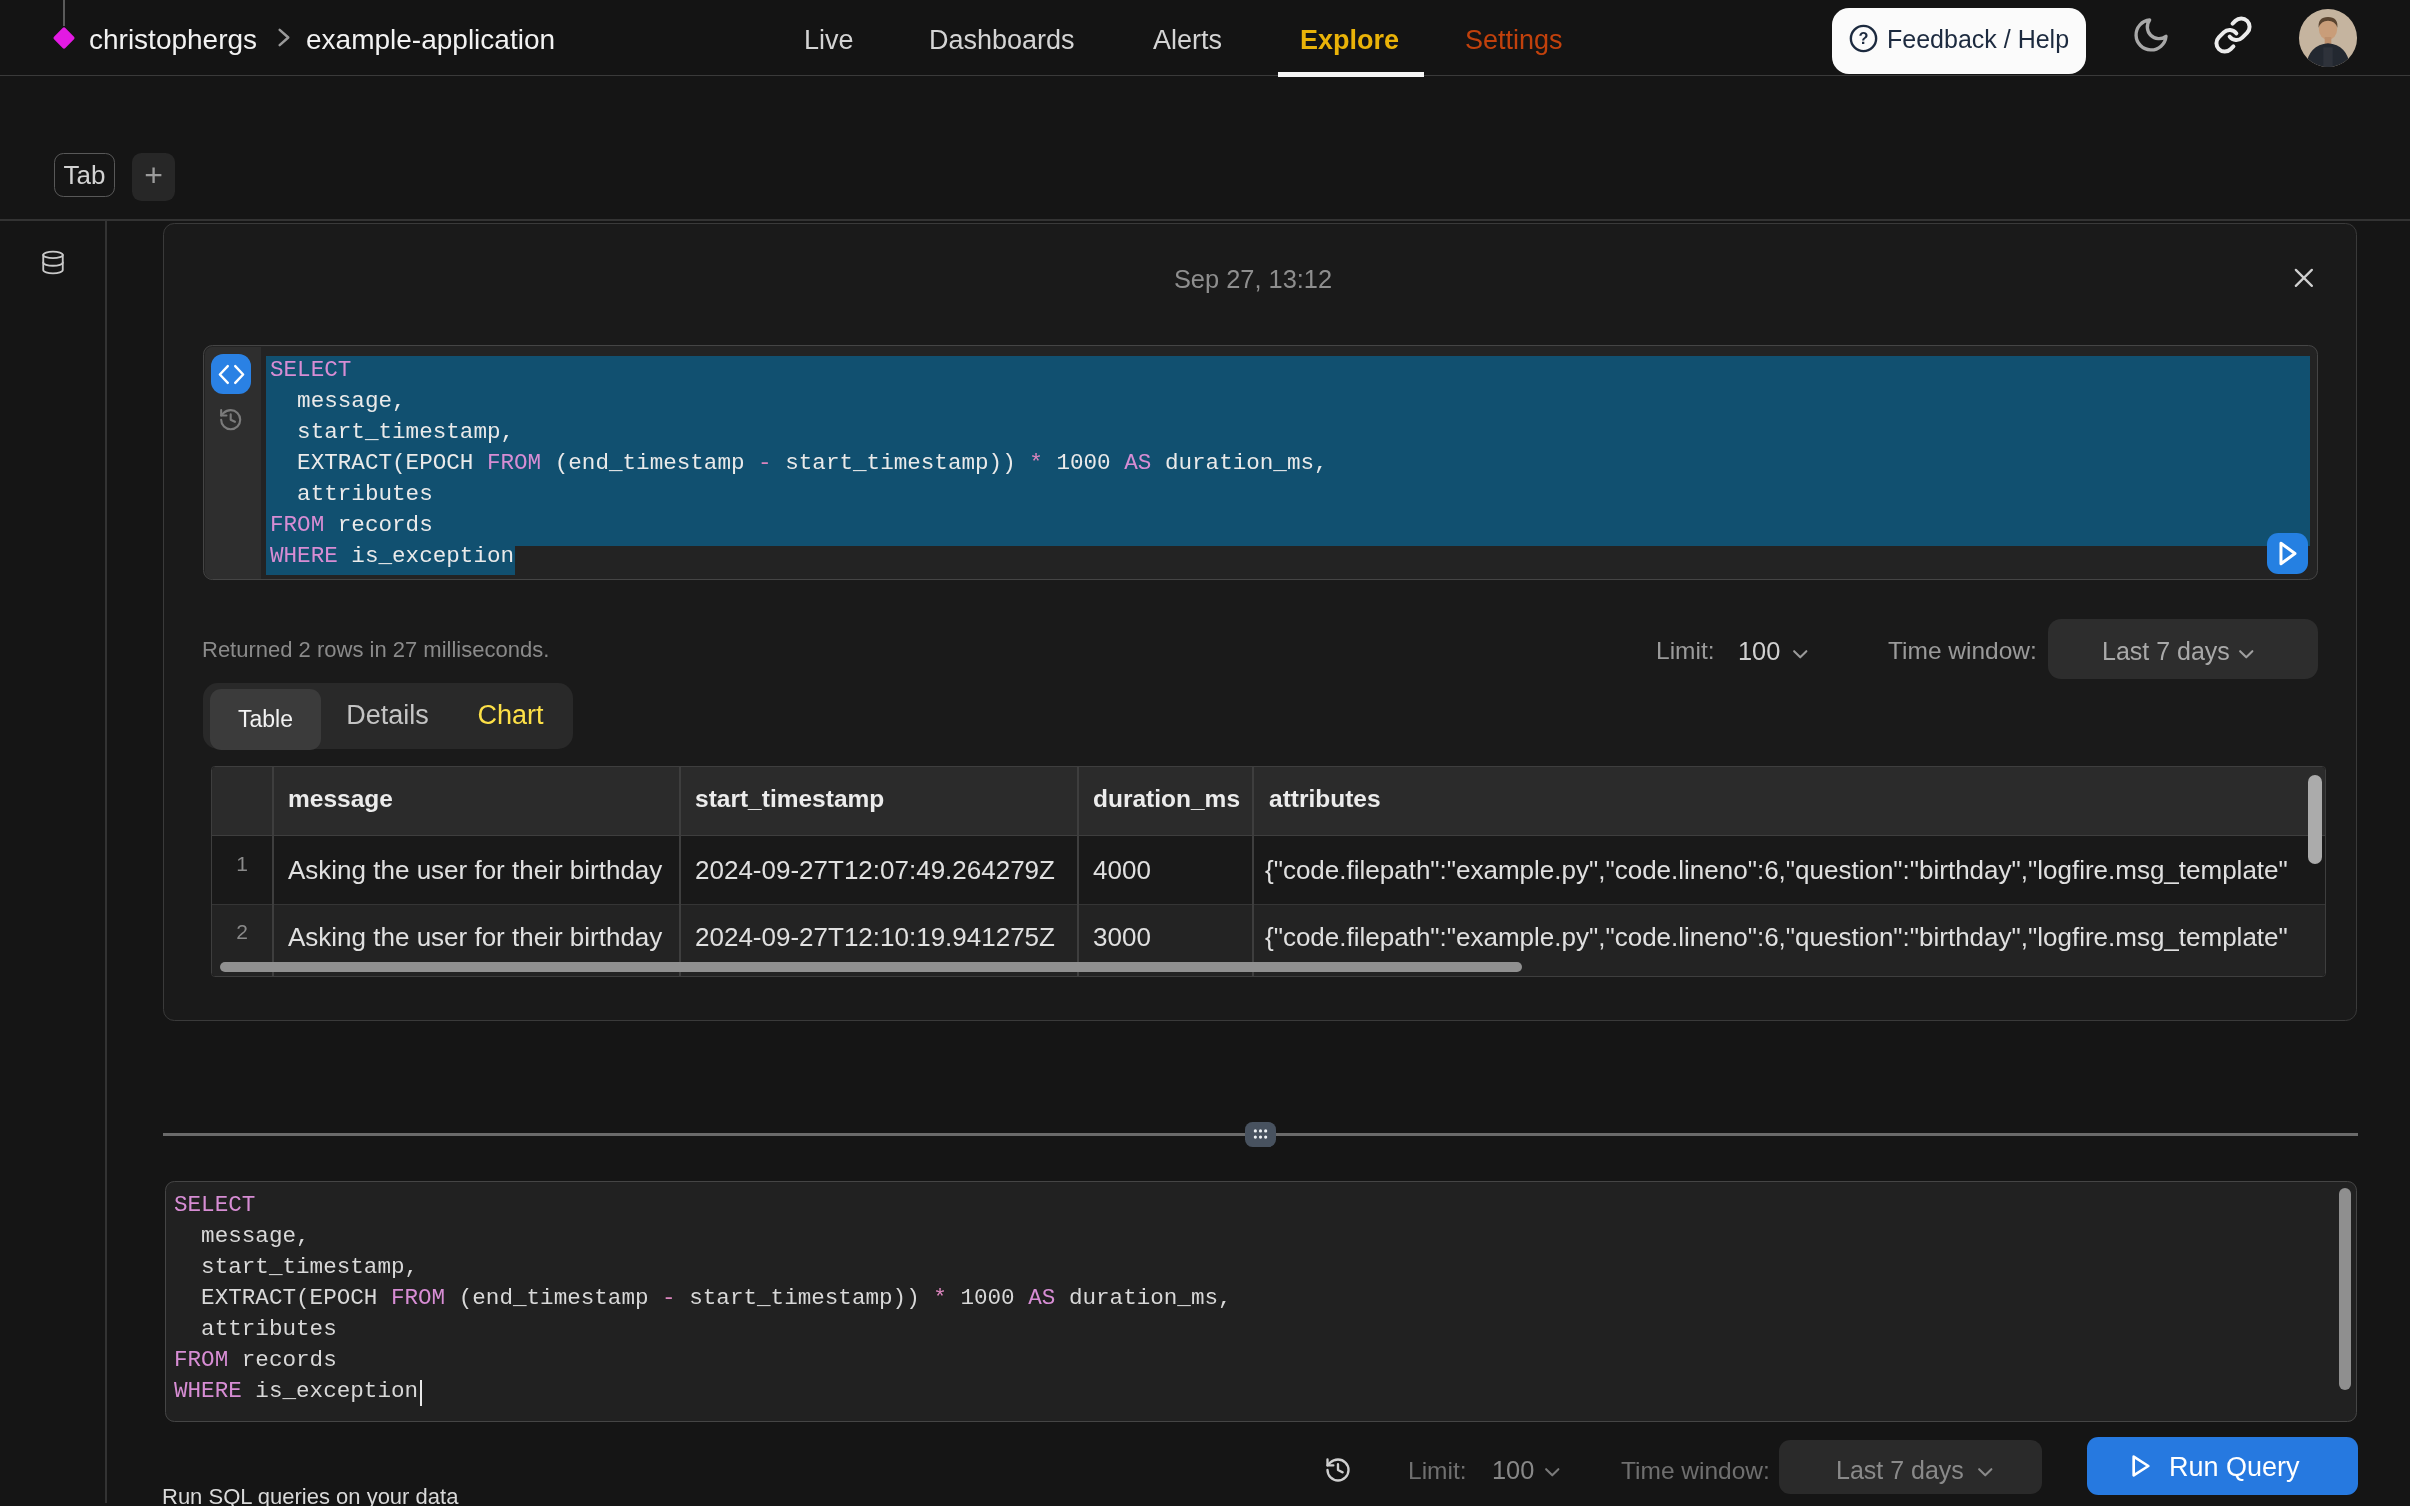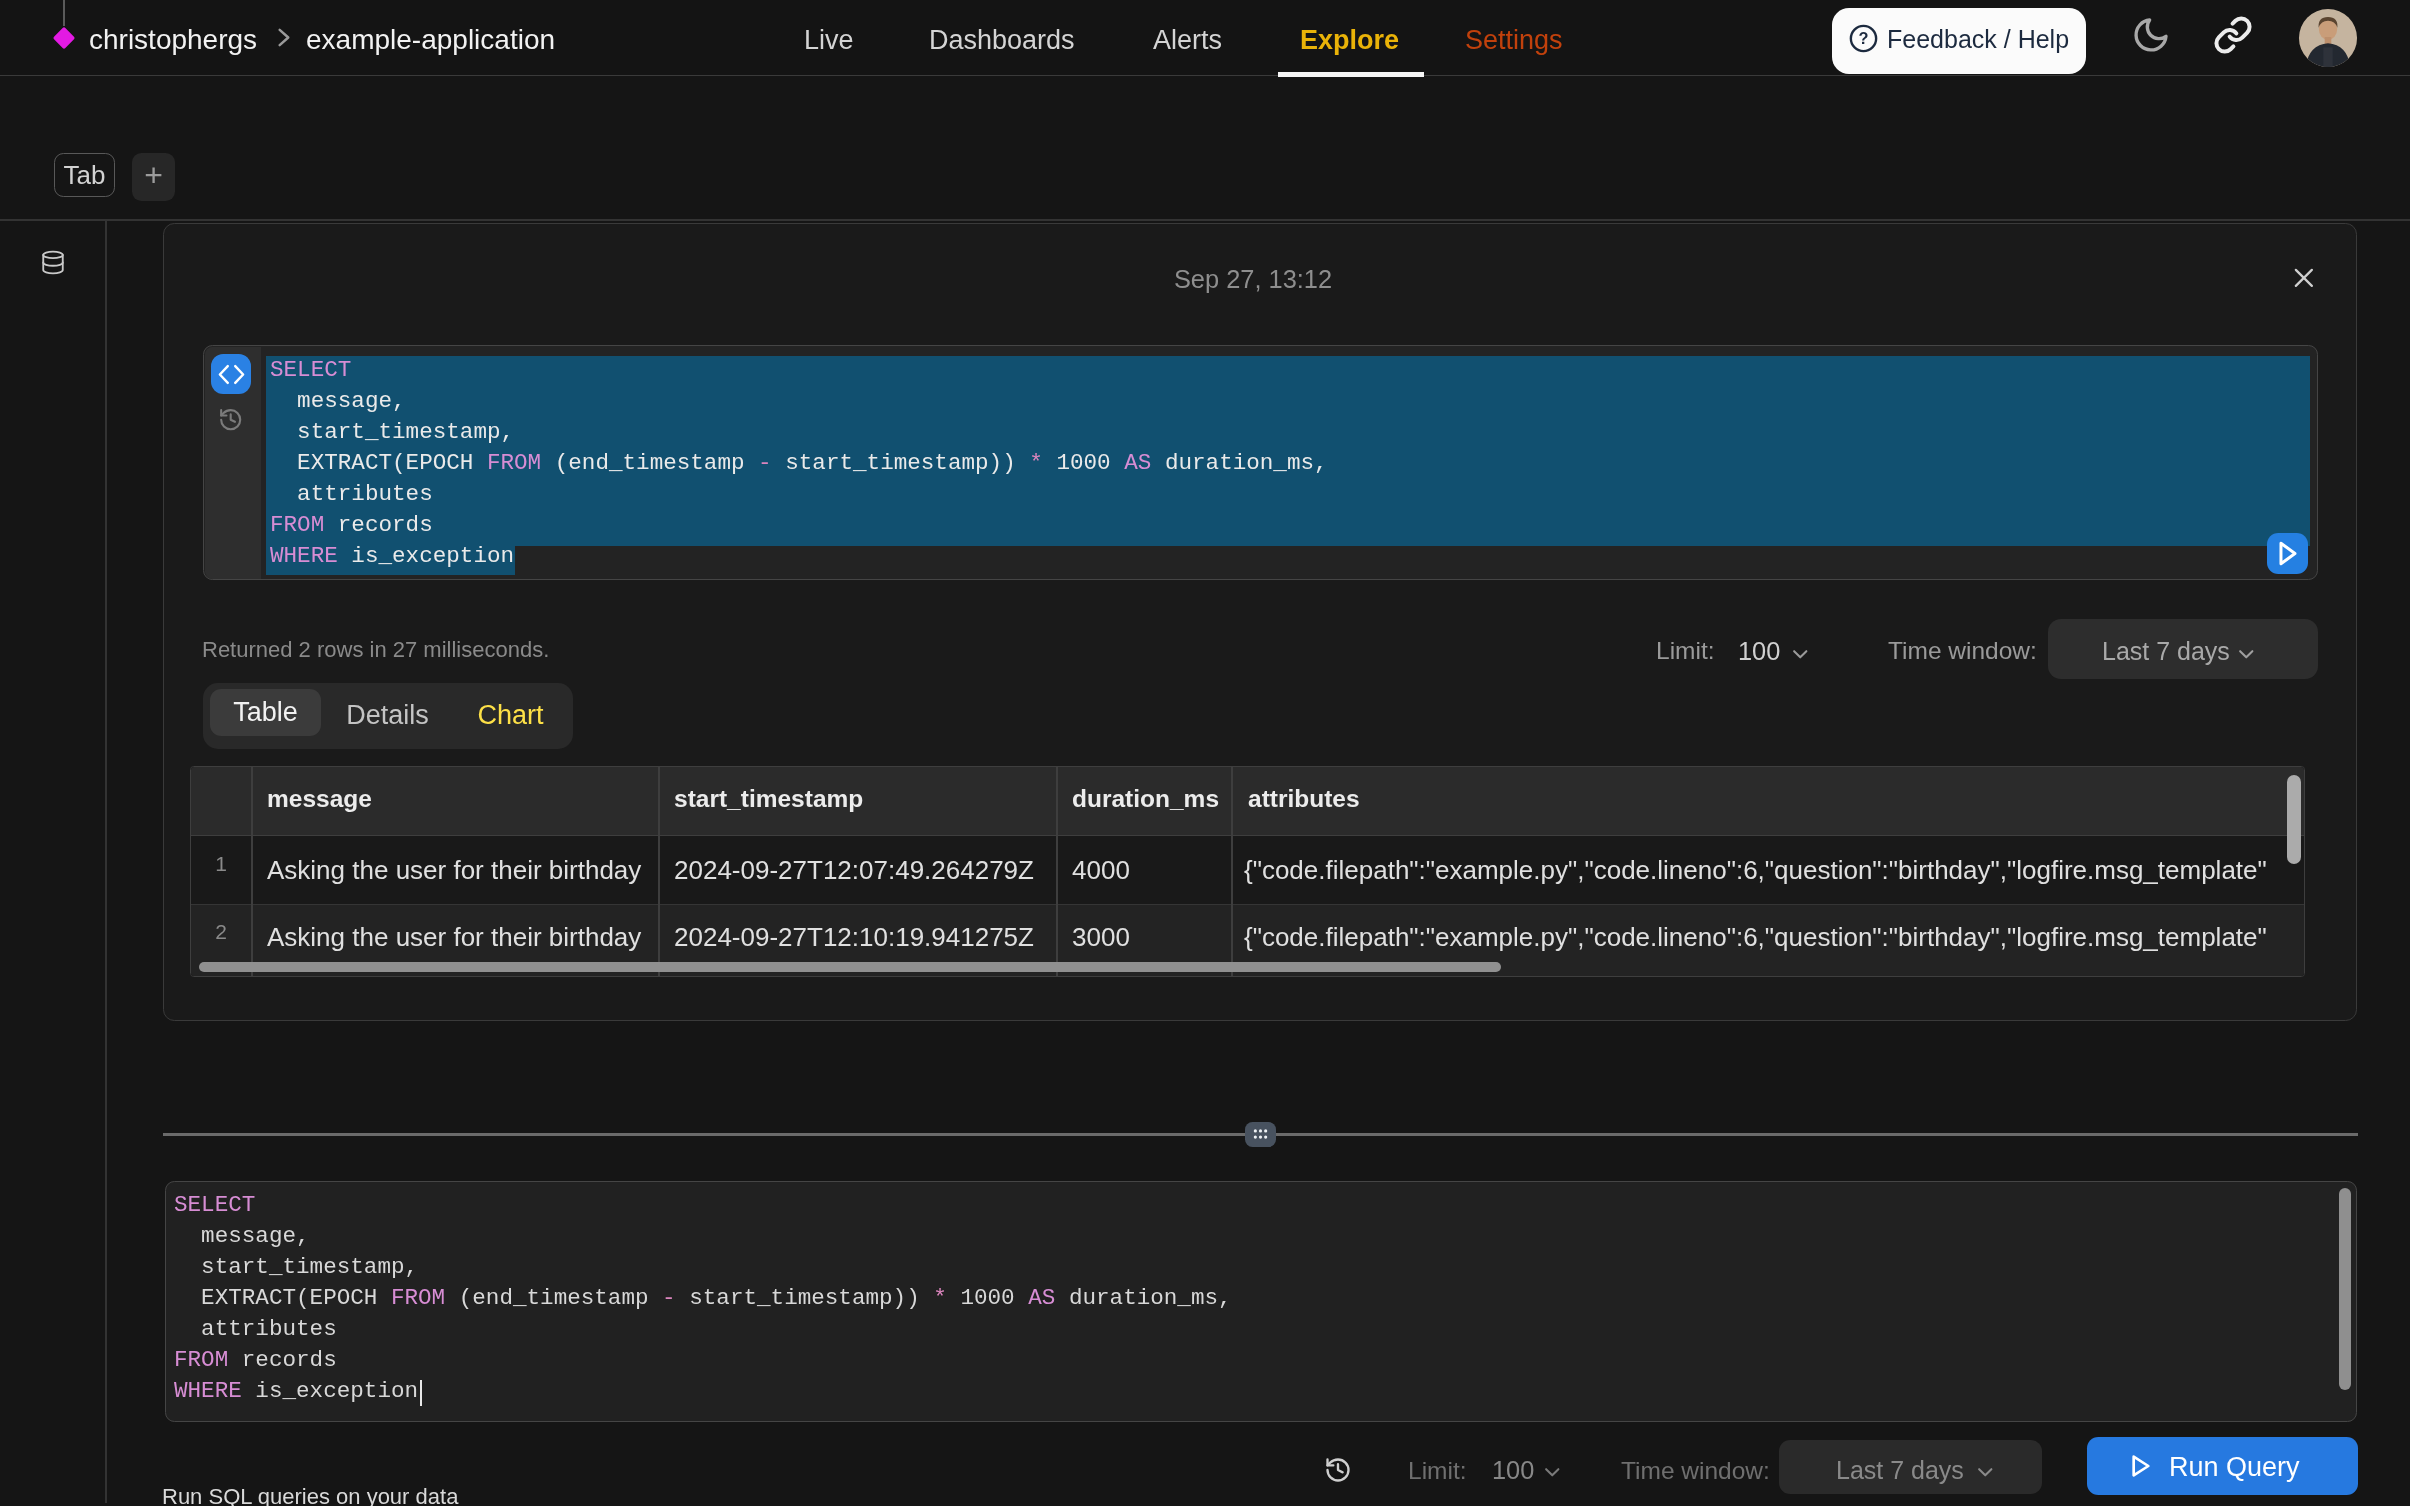--- a/index.html
+++ b/index.html
@@ -118,25 +118,25 @@
     <polyline points="6,9 12,15 18,9" fill="none" stroke="#9a9a9a" stroke-width="2" stroke-linecap="round" stroke-linejoin="round"></polyline>
   </svg>
 <div class="abs" style="left:1888px;top:637px;font-size:24.5px;color:#9a9a9a;">Time window:</div>
 <div class="abs" style="left:2048px;top:619px;width:270px;height:60px;background:#2d2d2d;border-radius:13px;"></div>
 <div class="abs" style="left:2102px;top:637px;font-size:25px;color:#a9a9a9;">Last 7 days</div>
 <svg class="abs" style="left:2234px;top:642px;" width="24.5" height="24.5" viewBox="0 0 24 24">
     <polyline points="6,9 12,15 18,9" fill="none" stroke="#9f9f9f" stroke-width="2" stroke-linecap="round" stroke-linejoin="round"></polyline>
   </svg>
 
 <div class="abs" style="left:203px;top:683px;width:370px;height:66px;background:#292929;border-radius:15px;"></div>
-<div class="abs" style="left:210px;top:689px;width:111px;height:47px;background:#3b3b3b;border-radius:11.3px;color:#f2f2f2;font-size:27px;display:flex;align-items:center;justify-content:center;">Table</div>
+<div class="abs" style="left:210px;top:689px;width:111px;height:61px;background:#3b3b3b;border-radius:11.3px;color:#f2f2f2;font-size:23px;display:flex;align-items:center;justify-content:center;">Table</div>
 <div class="abs" style="left:331px;top:689px;width:113px;height:53px;color:#c4c4c4;font-size:27px;display:flex;align-items:center;justify-content:center;">Details</div>
 <div class="abs" style="left:454px;top:689px;width:113px;height:53px;color:#fde047;font-size:27px;display:flex;align-items:center;justify-content:center;">Chart</div>
 
-<div class="abs" style="left:190px;top:766px;width:2115px;height:211px;border:1.9px solid #3e3e3e;border-radius:3.8px;background:#000000;overflow:hidden;">
+<div class="abs" style="left:211px;top:766px;width:2115px;height:211px;border:1.9px solid #3e3e3e;border-radius:3.8px;background:#000000;overflow:hidden;">
   <div class="abs" style="left:0;top:0;width:2115px;height:69px;background:#2b2b2b;border-bottom:1.9px solid #3e3e3e;"></div>
   <div class="abs" style="left:0;top:69px;width:2115px;height:68px;background:#191919;"></div>
   <div class="abs" style="left:0;top:137px;width:2115px;height:74px;background:#232323;border-top:1.9px solid #353535;"></div>
 
   <div class="abs" style="left:60px;top:0;width:1.9px;height:211px;background:#3e3e3e;"></div>
   <div class="abs" style="left:467px;top:0;width:1.9px;height:211px;background:#3e3e3e;"></div>
   <div class="abs" style="left:865px;top:0;width:1.9px;height:211px;background:#3e3e3e;"></div>
   <div class="abs" style="left:1040px;top:0;width:1.9px;height:211px;background:#3e3e3e;"></div>
 
   <div class="abs" style="left:76px;top:18px;font-size:24.5px;font-weight:bold;color:#ececec;">message</div>

